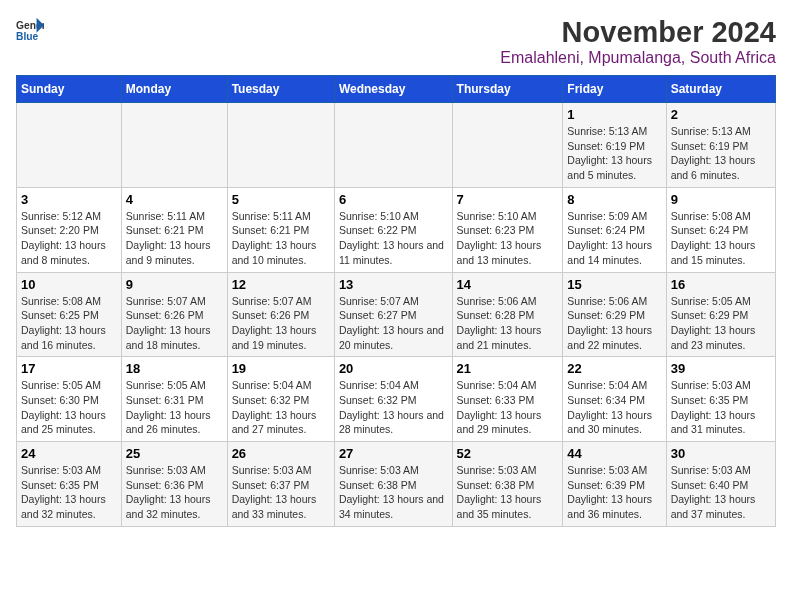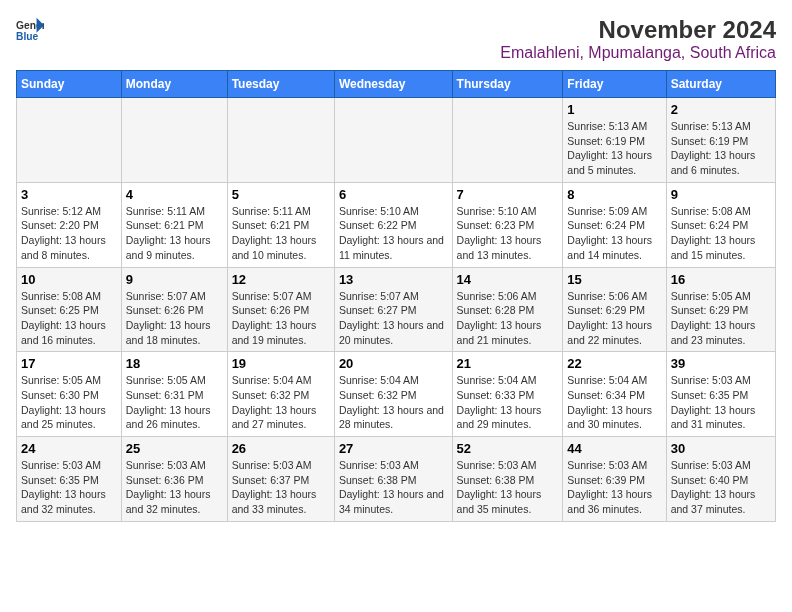--- a/index.html
+++ b/index.html
@@ -22,35 +22,35 @@
       gap: 4px;
     }
     .logo-icon {
       width: 28px;
       height: 28px;
     }
     .title-section {
       text-align: right;
     }
     .main-title {
-      font-size: 24px;
+      font-size: 29px;
       font-weight: bold;
       color: #333;
     }
     .subtitle {
       font-size: 16px;
       color: #701a75;
     }
     table {
       width: 100%;
       border-collapse: collapse;
       font-size: 11px;
     }
     thead tr {
-      background: #3b82f6;
+      background: #1d4ed8;
       color: white;
     }
     thead th {
       padding: 6px 4px;
       text-align: left;
       font-weight: bold;
       font-size: 12px;
       border: 1px solid #1a5fa8;
     }
     tbody tr {

